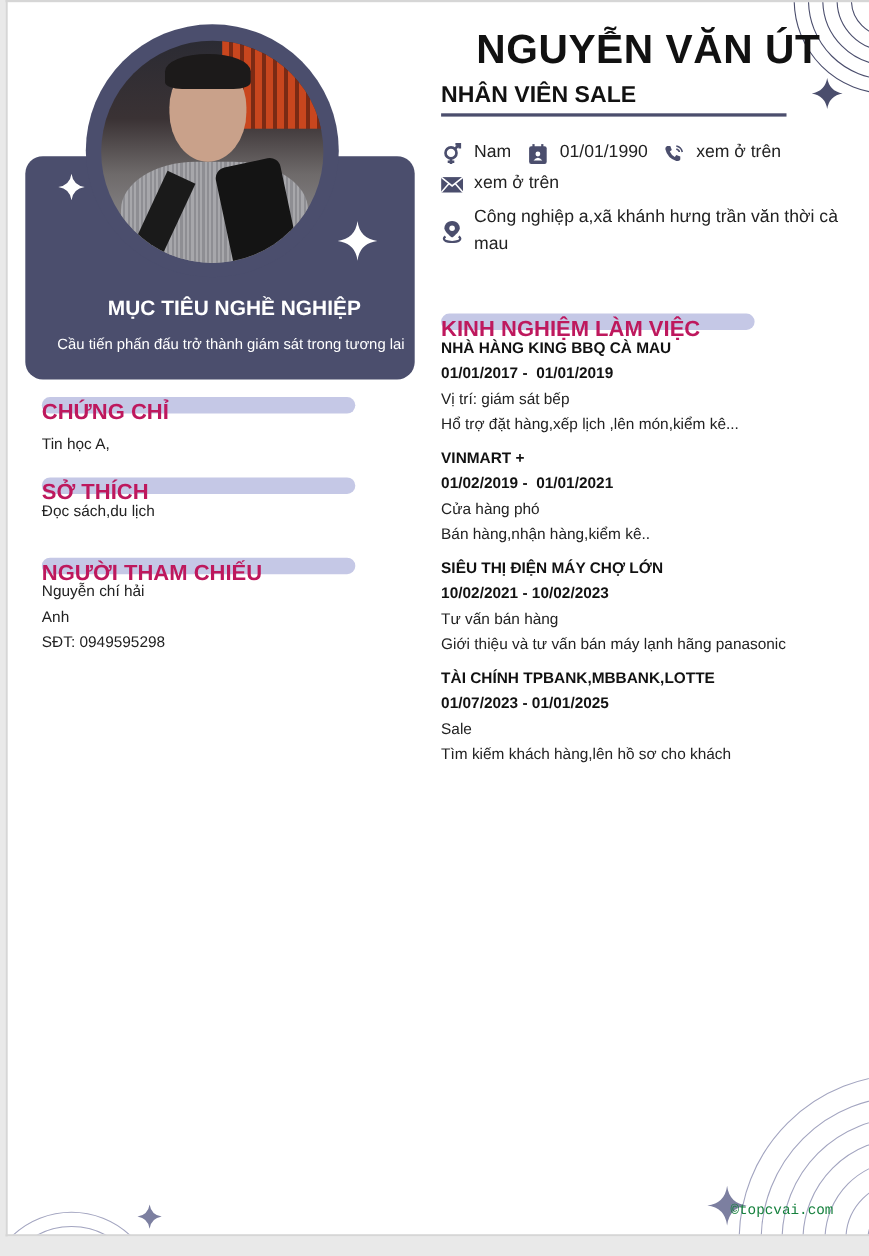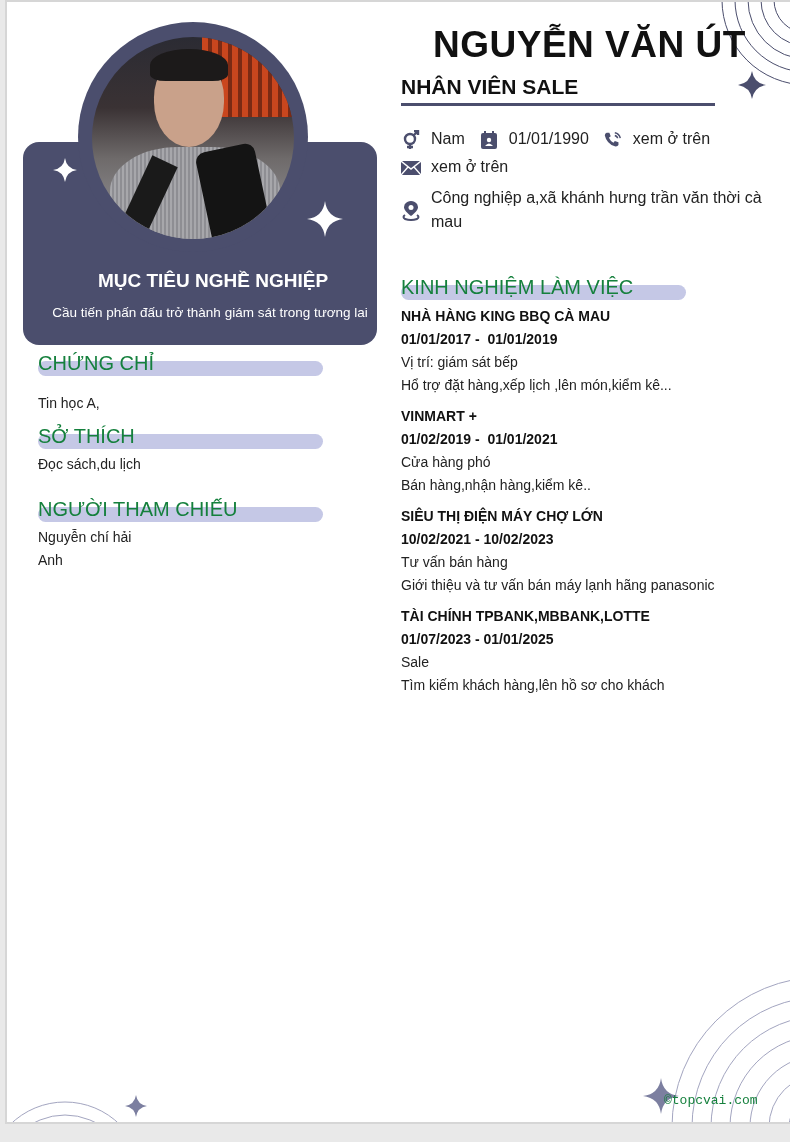--- a/index.html
+++ b/index.html
@@ -15,21 +15,21 @@
   .photo .shirt { position:absolute; left:18px; top:110px; width:170px; height:110px; border-radius:40% 40% 0 0; background: repeating-linear-gradient(90deg,#a7a7ab 0 2px,#8e8e93 2px 4px); }
   .photo .strap-l { position:absolute; left:40px; top:120px; width:28px; height:90px; background:#1a1a1a; transform:rotate(25deg); }
   .photo .strap-r { position:absolute; left:112px; top:110px; width:60px; height:100px; background:#141414; transform:rotate(-12deg); border-radius:10px; }
   .obj-title { position: absolute; left: 16px; top: 268px; width: 380px; text-align: center; color: #fff; font-weight: bold; font-size: 19px; letter-spacing: 0; }
   .obj-text { position: absolute; left: 16px; top: 303px; width: 374px; text-align: center; color: #fff; font-size: 13.5px; }
   .sparkle { position:absolute; }
 
   .left-section { position: absolute; left: 31px; width: 290px; }
   .sec-head { position: relative; height: 28px; }
   .sec-head .bar { position: absolute; left: 0; top: 13px; width: 285px; height: 15px; background: #c5c8e6; border-radius: 8px; }
-  .sec-head .label { position: absolute; left: 0; top: 4px; font-weight: normal; font-size: 20px; color: #15803d; white-space: nowrap; }
+  .sec-head .label { position: absolute; left: 0; top: 16px; font-weight: bold; font-size: 20px; color: #be185d; white-space: nowrap; }
   .left-item { font-size: 14px; color: #222; line-height: 23px; }
 
   .name { position: absolute; left: 394px; top: 22px; font-size: 37px; font-weight: bold; color: #111; letter-spacing: 0.5px; white-space: nowrap; margin-left: 32px; }
   .job { position: absolute; left: 394px; top: 73px; font-size: 21px; font-weight: bold; color: #111; white-space: nowrap; }
   .job-line { position: absolute; left: 394px; top: 101px; width: 314px; height: 3px; background: #4b4e6d; }
   .contact-row { position: absolute; left: 394px; display: flex; font-size: 16px; color: #222; }
   .contact-row .ic { width: 20px; height: 20px; margin-right: 10px; display: inline-flex; align-items: center; justify-content: center; }
   .contact-row .gap { margin-left: 14px; }
 
   .exp { position: absolute; left: 394px; top: 270px; width: 390px; }
@@ -120,20 +120,21 @@
     <div class="left-item" style="margin-top:4px">Đọc sách,du lịch</div>
   </div>
 
   <div class="left-section" style="top:492px">
     <div class="sec-head">
       <div class="bar"></div>
       <div class="label">NGƯỜI THAM CHIẾU</div>
     </div>
     <div class="left-item" style="margin-top:4px">Nguyễn chí hải</div>
     <div class="left-item">Anh</div>
+    <div class="left-item">SĐT: 0949595298</div>
   </div>
 
   <div class="name">NGUYỄN VĂN ÚT</div>
   <div class="job">NHÂN VIÊN SALE</div>
   <div class="job-line"></div>
 
   <div class="contact-row" style="top:128px">
     <span class="ic">
       <svg width="20" height="20" viewBox="0 0 20 20">
           <g fill="none" stroke="#4b4e6d" stroke-width="2.4">

